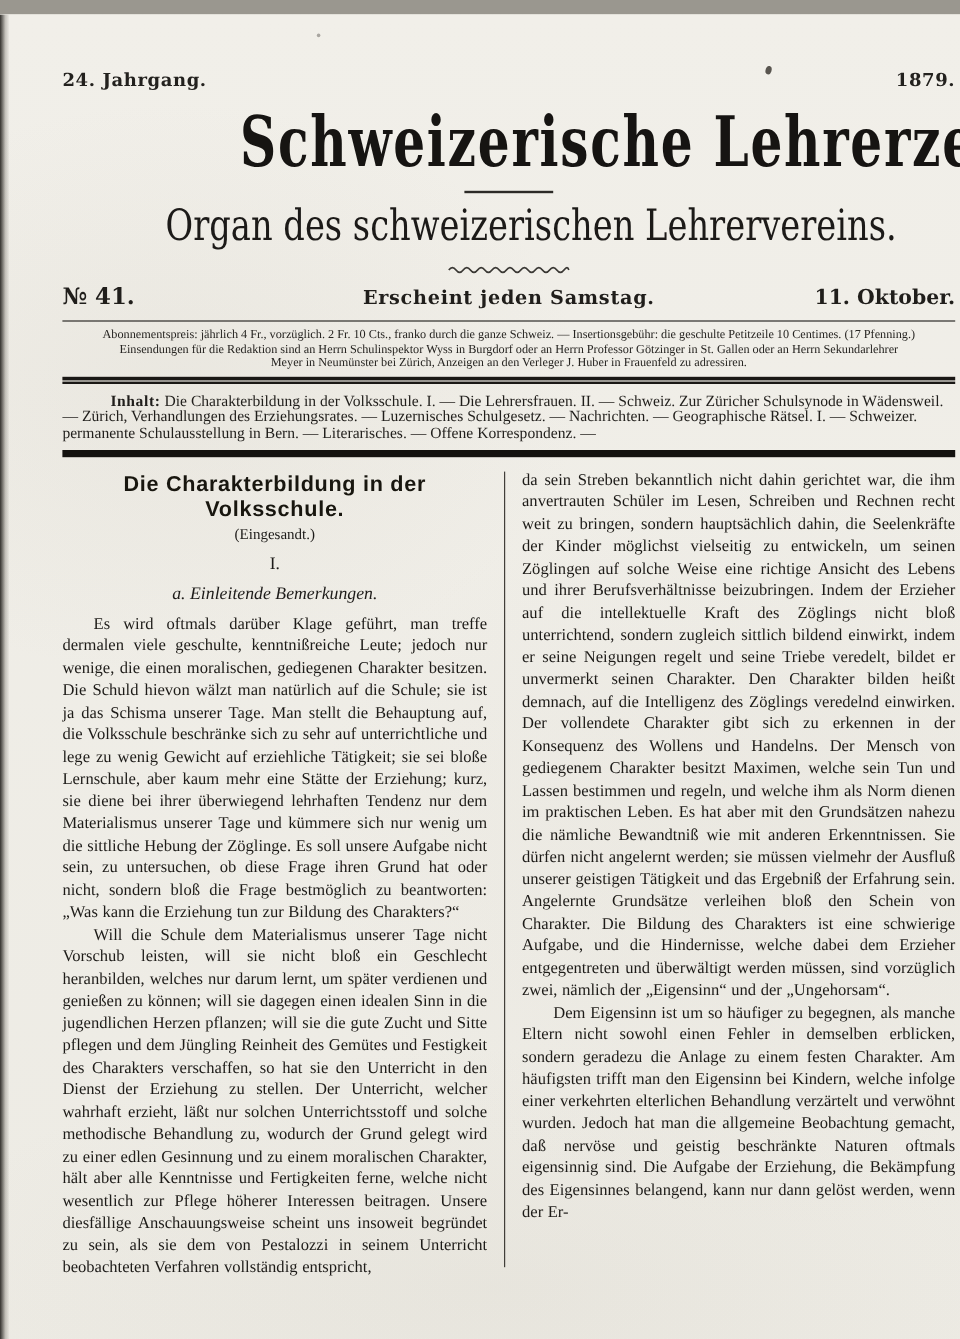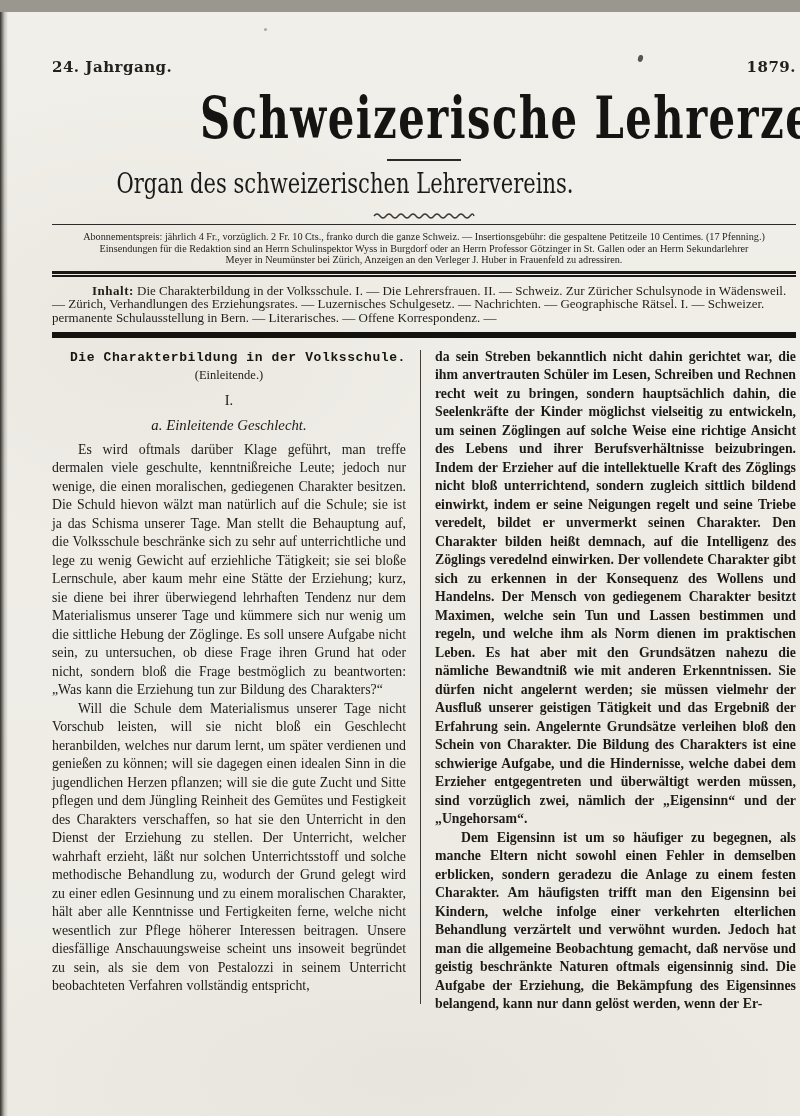--- a/index.html
+++ b/index.html
@@ -41,21 +41,21 @@
     display:flex; justify-content:space-between; align-items:baseline;
     padding-top:46px;
     font-family:"DejaVu Serif", serif; font-weight:bold; font-size:15px;
     letter-spacing:0.5px; color:#23211e;
   }
   .paper-title { margin:8px 0 0; text-align:center; white-space:nowrap;
     font-family:"DejaVu Serif", serif; font-weight:bold; font-size:58px; color:#161412; }
   .paper-title .squeeze { display:inline-block; transform:scaleX(0.72); transform-origin:center; letter-spacing:2px; }
   .title-rule { width:74px; height:2px; background:#2c2a27; margin:7px auto 0; }
   .paper-subtitle { text-align:left; margin-top:7px; white-space:nowrap;
-    font-family:"DejaVu Serif", serif; font-size:27px; color:#1c1a18; }
+    font-family:"DejaVu Serif", serif; font-size:36px; color:#1c1a18; }
   .paper-subtitle .squeeze { display:inline-block; transform:scaleX(0.78); transform-origin:center; }
   .squiggle-wrap { text-align:center; margin-top:7px; height:9px; }
 
   .issue-row { display:flex; justify-content:space-between; align-items:baseline; margin-top:11px;
     font-family:"DejaVu Serif", serif; font-weight:bold; color:#201e1b; }
   .issue-number { font-size:19px; width:170px; }
   .frequency   { font-size:16px; letter-spacing:0.6px; }
   .issue-date  { font-size:17px; width:170px; text-align:right; }
 
   .rule-thin { height:1px; background:#2d2b28; margin-top:9px; }
@@ -71,25 +71,25 @@
   .inhalt { margin-top:7px; text-indent:40px;
     font-size:13px; line-height:13.5px; text-align:left; color:#201e1b; }
   .inhalt .seg-b { font-weight:bold; letter-spacing:0.5px; }
 
   .rule-heavy { margin-top:8px; height:5.5px; background:#14120f; }
 
   
   .columns { display:flex; margin-top:10px; align-items:stretch; }
   .col-left  { width:354px; }
   .col-divider { width:1px; background:#413e39; margin:2px 14px 10px 14px; }
-  .col-right { flex:1;font-weight:bold; }
+  .col-right { flex:1; }
 
-  .article-title { margin:2px 0 0; text-align:right;
-    font-family:Liberation Mono, monospace; font-weight:bold;
-    font-size:13px; letter-spacing:0.6px; color:#18160f; }
+  .article-title { margin:2px 0 0; text-align:center;
+    font-family:Liberation Sans, sans-serif; font-weight:bold;
+    font-size:18px; letter-spacing:0.6px; color:#18160f; }
   .byline { text-align:center; font-size:12.5px; margin-top:3px; }
   .roman-numeral { text-align:center; font-size:14.5px; margin-top:9px; }
   .subhead-italic { text-align:center; font-style:italic; font-size:14.8px; margin:8px 0 7px; }
 
   .body-text p { margin:0; text-align:justify;
     font-size:13.8px; line-height:18.5px; word-spacing:0.4px; color:#1d1b18; }
   .body-text p.indent { text-indent:26px; }
 </style>
 </head>
 <body>
@@ -112,45 +112,50 @@
     <div class="title-rule"></div>
 
     <div class="paper-subtitle"><span class="squeeze">Organ des schweizerischen Lehrervereins.</span></div>
 
     <div class="squiggle-wrap">
       <svg width="102" height="9" viewBox="0 0 102 9">
         <path d="M1 5 Q4 1 7 5 T13 5 T19 5 T25 5 T31 5 T37 5 T43 5 T49 5 T55 5 T61 5 T67 5 T73 5 T79 5 T85 5 T91 5 T97 5 T101 5" fill="none" stroke="#3a3834" stroke-width="1.4"></path>
       </svg>
     </div>
 
+    <div class="issue-row">
+      <span class="issue-number">№ 41.</span>
+      <span class="frequency">Erscheint jeden Samstag.</span>
+      <span class="issue-date">11. Oktober.</span>
+    </div>
 
     <div class="rule-thin"></div>
 
     <div class="fineprint">
-      <div><span class="seg-b">Abonnementspreis:</span><span> jährlich </span><span class="seg-b">4 Fr.,</span><span> vorzüglich. </span><span class="seg-b">2 Fr. 10 Cts.,</span><span> franko durch die ganze Schweiz. — </span><span class="seg-b">Insertionsgebühr:</span><span> die gespaltene Petitzeile </span><span class="seg-b">10 Centimes.</span><span> (17 Pfenning.)</span></div>
+      <div><span class="seg-b">Abonnementspreis:</span><span> jährlich </span><span class="seg-b">4 Fr.,</span><span> vorzüglich. </span><span class="seg-b">2 Fr. 10 Cts.,</span><span> franko durch die ganze Schweiz. — </span><span class="seg-b">Insertionsgebühr:</span><span> die geschulte Petitzeile </span><span class="seg-b">10 Centimes.</span><span> (17 Pfenning.)</span></div>
       <div><span>Einsendungen für die Redaktion sind an Herrn Schulinspektor </span><span class="seg-b">Wyss</span><span> in </span><span class="seg-b">Burgdorf</span><span> oder an Herrn Professor </span><span class="seg-b">Götzinger</span><span> in </span><span class="seg-b">St. Gallen</span><span> oder an Herrn Sekundarlehrer</span></div>
       <div><span class="seg-b">Meyer</span><span> in </span><span class="seg-b">Neumünster</span><span> bei Zürich, Anzeigen an den Verleger </span><span class="seg-b">J. Huber</span><span> in </span><span class="seg-b">Frauenfeld</span><span> zu adressiren.</span></div>
     </div>
 
     <div class="rule-double">
       <div class="bar-a"></div>
       <div class="bar-b"></div>
     </div>
 
     <div class="inhalt"><span class="seg-b">Inhalt:</span><span> Die Charakterbildung in der Volksschule. I. — Die Lehrersfrauen. II. — Schweiz. Zur Züricher Schulsynode in Wädensweil. — Zürich, Verhandlungen des Erziehungsrates. — Luzernisches Schulgesetz. — Nachrichten. — Geographische Rätsel. I. — Schweizer. permanente Schulausstellung in Bern. — Literarisches. — Offene Korrespondenz. —</span></div>
 
     <div class="rule-heavy"></div>
 
     <div class="columns body-text">
 
       <div class="col-left">
         <h2 class="article-title">Die Charakterbildung in der Volksschule.</h2>
-        <div class="byline">(Einleitende.)</div>
+        <div class="byline">(Eingesandt.)</div>
         <div class="roman-numeral">I.</div>
-        <div class="subhead-italic">a. Einleitende Geschlecht.</div>
+        <div class="subhead-italic">a. Einleitende Bemerkungen.</div>
         <p class="indent">Es wird oftmals darüber Klage geführt, man treffe dermalen viele geschulte, kenntnißreiche Leute; jedoch nur wenige, die einen moralischen, gediegenen Charakter besitzen. Die Schuld hievon wälzt man natürlich auf die Schule; sie ist ja das Schisma unserer Tage. Man stellt die Behauptung auf, die Volksschule beschränke sich zu sehr auf unterrichtliche und lege zu wenig Gewicht auf erziehliche Tätigkeit; sie sei bloße Lernschule, aber kaum mehr eine Stätte der Erziehung; kurz, sie diene bei ihrer überwiegend lehrhaften Tendenz nur dem Materialismus unserer Tage und kümmere sich nur wenig um die sittliche Hebung der Zöglinge. Es soll unsere Aufgabe nicht sein, zu untersuchen, ob diese Frage ihren Grund hat oder nicht, sondern bloß die Frage bestmöglich zu beantworten: „Was kann die Erziehung tun zur Bildung des Charakters?“</p>
         <p class="indent">Will die Schule dem Materialismus unserer Tage nicht Vorschub leisten, will sie nicht bloß ein Geschlecht heranbilden, welches nur darum lernt, um später verdienen und genießen zu können; will sie dagegen einen idealen Sinn in die jugendlichen Herzen pflanzen; will sie die gute Zucht und Sitte pflegen und dem Jüngling Reinheit des Gemütes und Festigkeit des Charakters verschaffen, so hat sie den Unterricht in den Dienst der Erziehung zu stellen. Der Unterricht, welcher wahrhaft erzieht, läßt nur solchen Unterrichtsstoff und solche methodische Behandlung zu, wodurch der Grund gelegt wird zu einer edlen Gesinnung und zu einem moralischen Charakter, hält aber alle Kenntnisse und Fertigkeiten ferne, welche nicht wesentlich zur Pflege höherer Interessen beitragen. Unsere diesfällige Anschauungsweise scheint uns insoweit begründet zu sein, als sie dem von Pestalozzi in seinem Unterricht beobachteten Verfahren vollständig entspricht,</p>
       </div>
 
       <div class="col-divider"></div>
 
       <div class="col-right">
         <p>da sein Streben bekanntlich nicht dahin gerichtet war, die ihm anvertrauten Schüler im Lesen, Schreiben und Rechnen recht weit zu bringen, sondern hauptsächlich dahin, die Seelenkräfte der Kinder möglichst vielseitig zu entwickeln, um seinen Zöglingen auf solche Weise eine richtige Ansicht des Lebens und ihrer Berufsverhältnisse beizubringen. Indem der Erzieher auf die intellektuelle Kraft des Zöglings nicht bloß unterrichtend, sondern zugleich sittlich bildend einwirkt, indem er seine Neigungen regelt und seine Triebe veredelt, bildet er unvermerkt seinen Charakter. Den Charakter bilden heißt demnach, auf die Intelligenz des Zöglings veredelnd einwirken. Der vollendete Charakter gibt sich zu erkennen in der Konsequenz des Wollens und Handelns. Der Mensch von gediegenem Charakter besitzt Maximen, welche sein Tun und Lassen bestimmen und regeln, und welche ihm als Norm dienen im praktischen Leben. Es hat aber mit den Grundsätzen nahezu die nämliche Bewandtniß wie mit anderen Erkenntnissen. Sie dürfen nicht angelernt werden; sie müssen vielmehr der Ausfluß unserer geistigen Tätigkeit und das Ergebniß der Erfahrung sein. Angelernte Grundsätze verleihen bloß den Schein von Charakter. Die Bildung des Charakters ist eine schwierige Aufgabe, und die Hindernisse, welche dabei dem Erzieher entgegentreten und überwältigt werden müssen, sind vorzüglich zwei, nämlich der „Eigensinn“ und der „Ungehorsam“.</p>
         <p class="indent">Dem Eigensinn ist um so häufiger zu begegnen, als manche Eltern nicht sowohl einen Fehler in demselben erblicken, sondern geradezu die Anlage zu einem festen Charakter. Am häufigsten trifft man den Eigensinn bei Kindern, welche infolge einer verkehrten elterlichen Behandlung verzärtelt und verwöhnt wurden. Jedoch hat man die allgemeine Beobachtung gemacht, daß nervöse und geistig beschränkte Naturen oftmals eigensinnig sind. Die Aufgabe der Erziehung, die Bekämpfung des Eigensinnes belangend, kann nur dann gelöst werden, wenn der Er-</p>
       </div>

